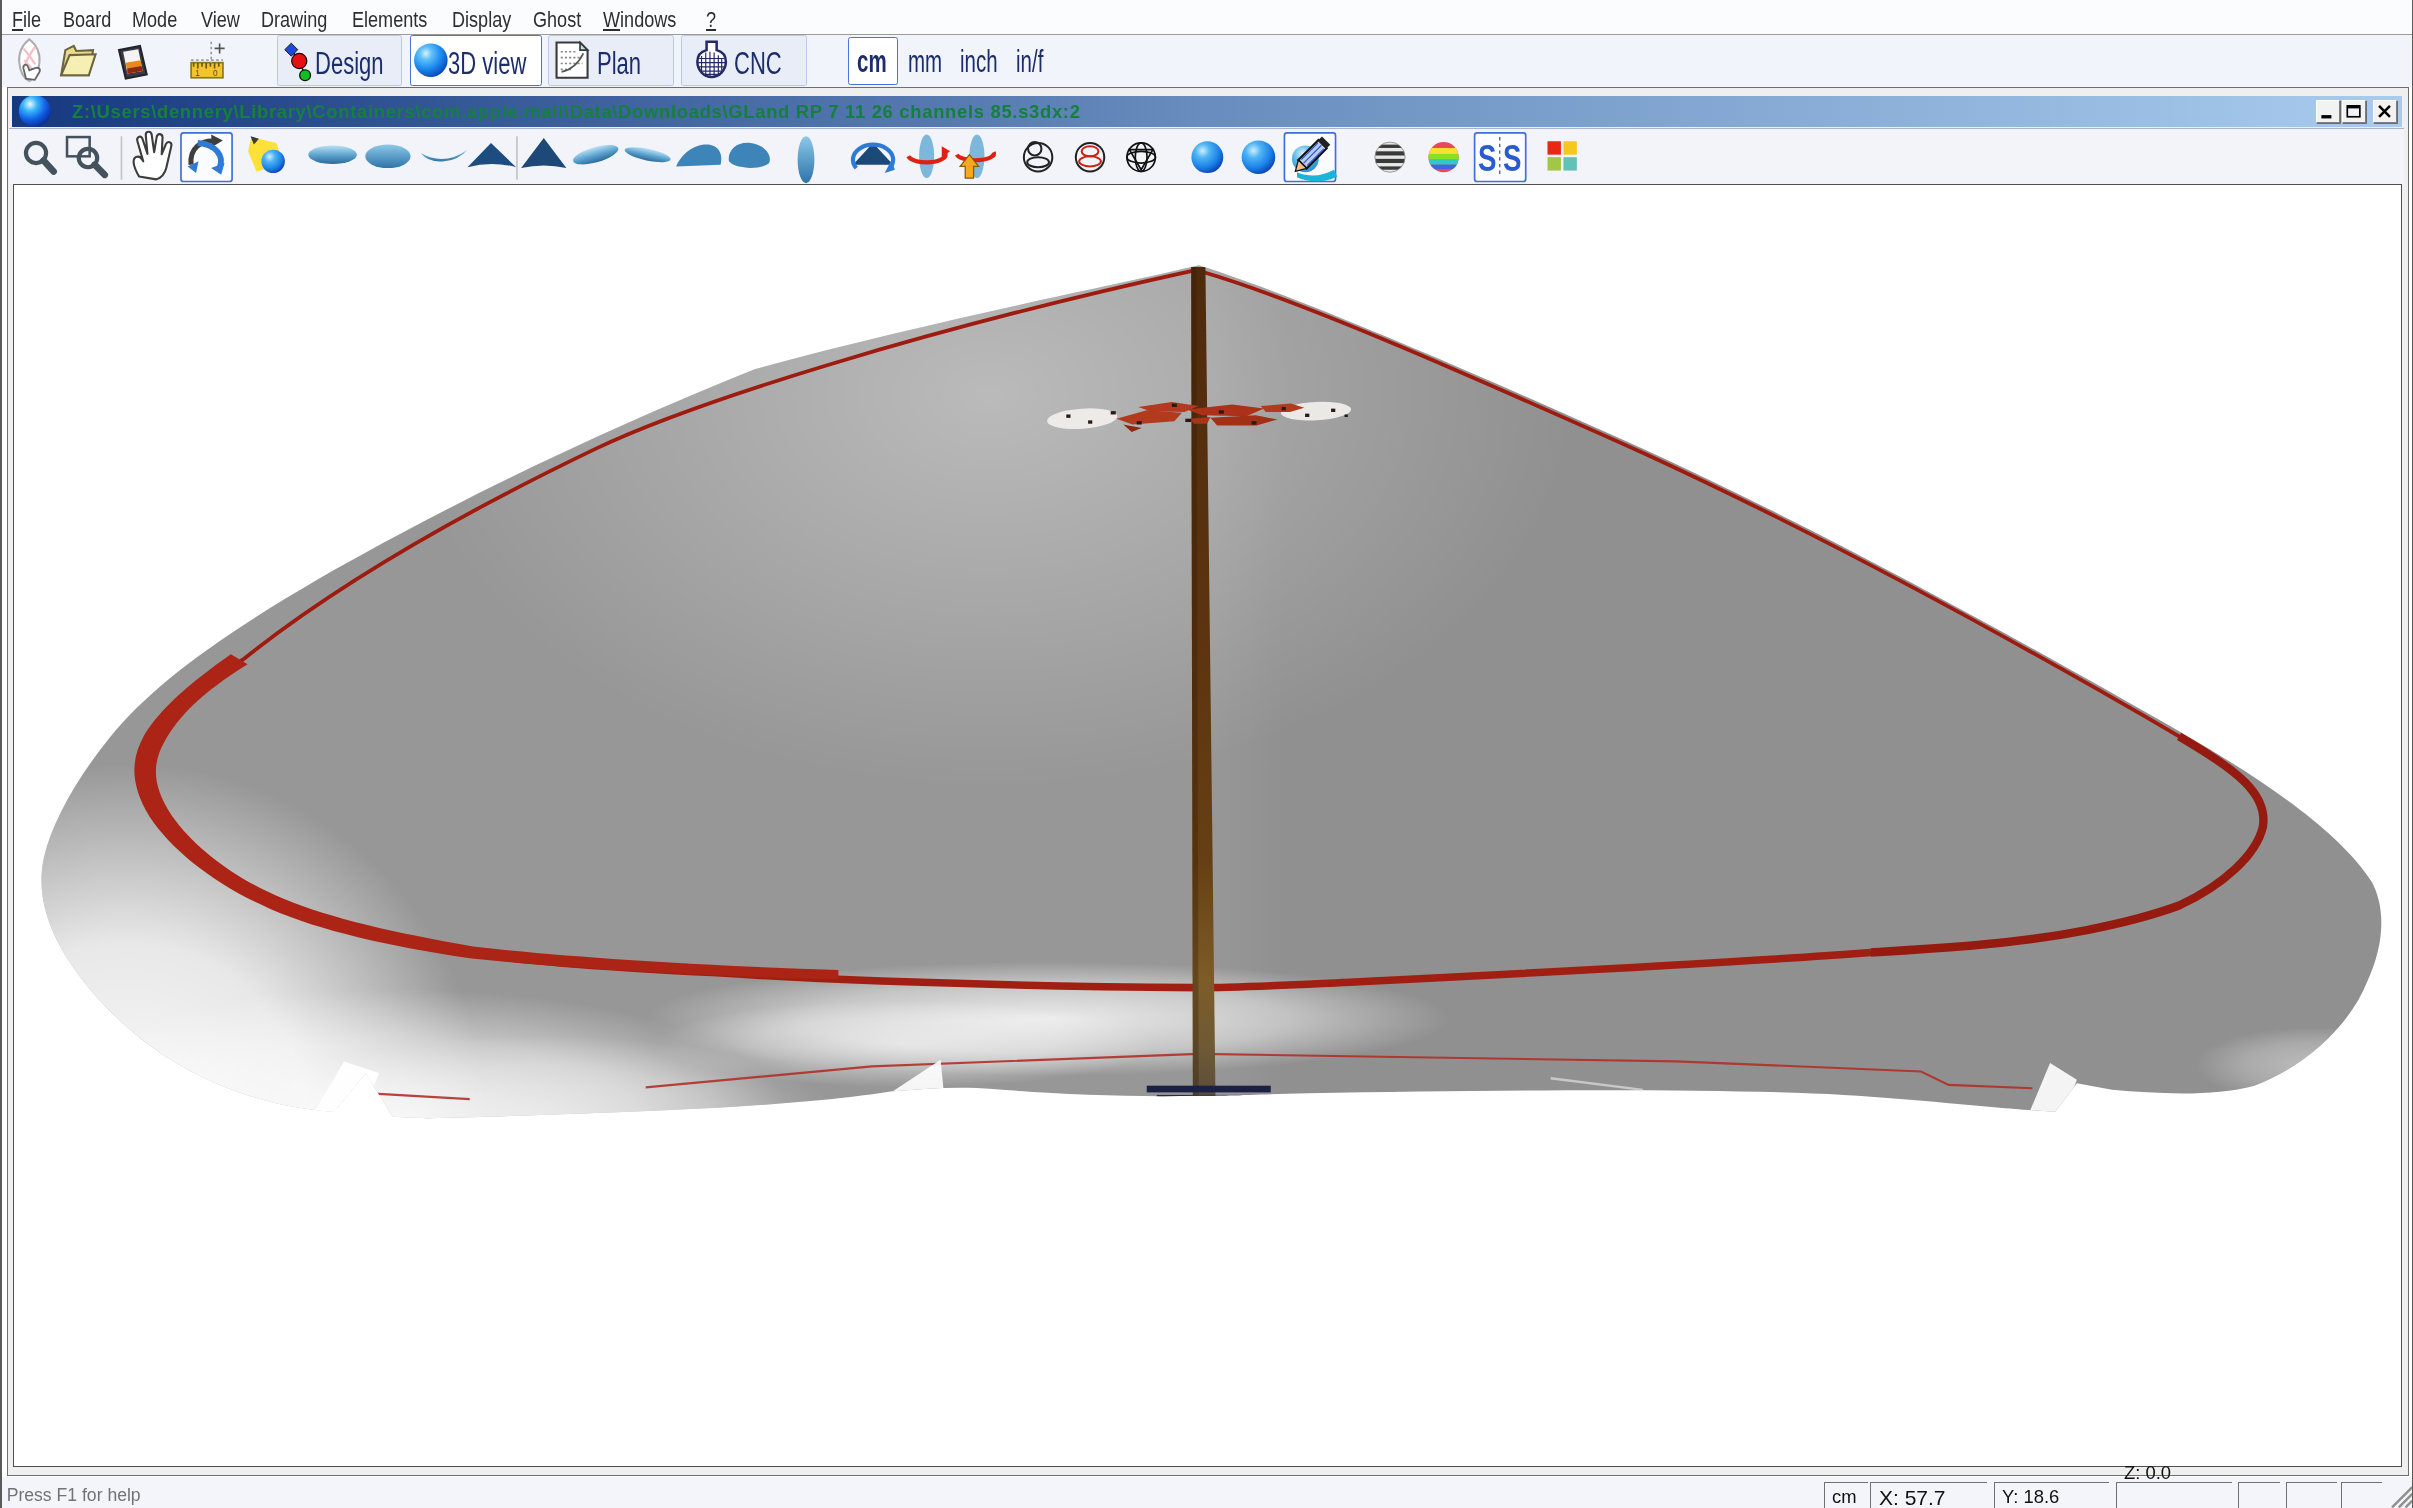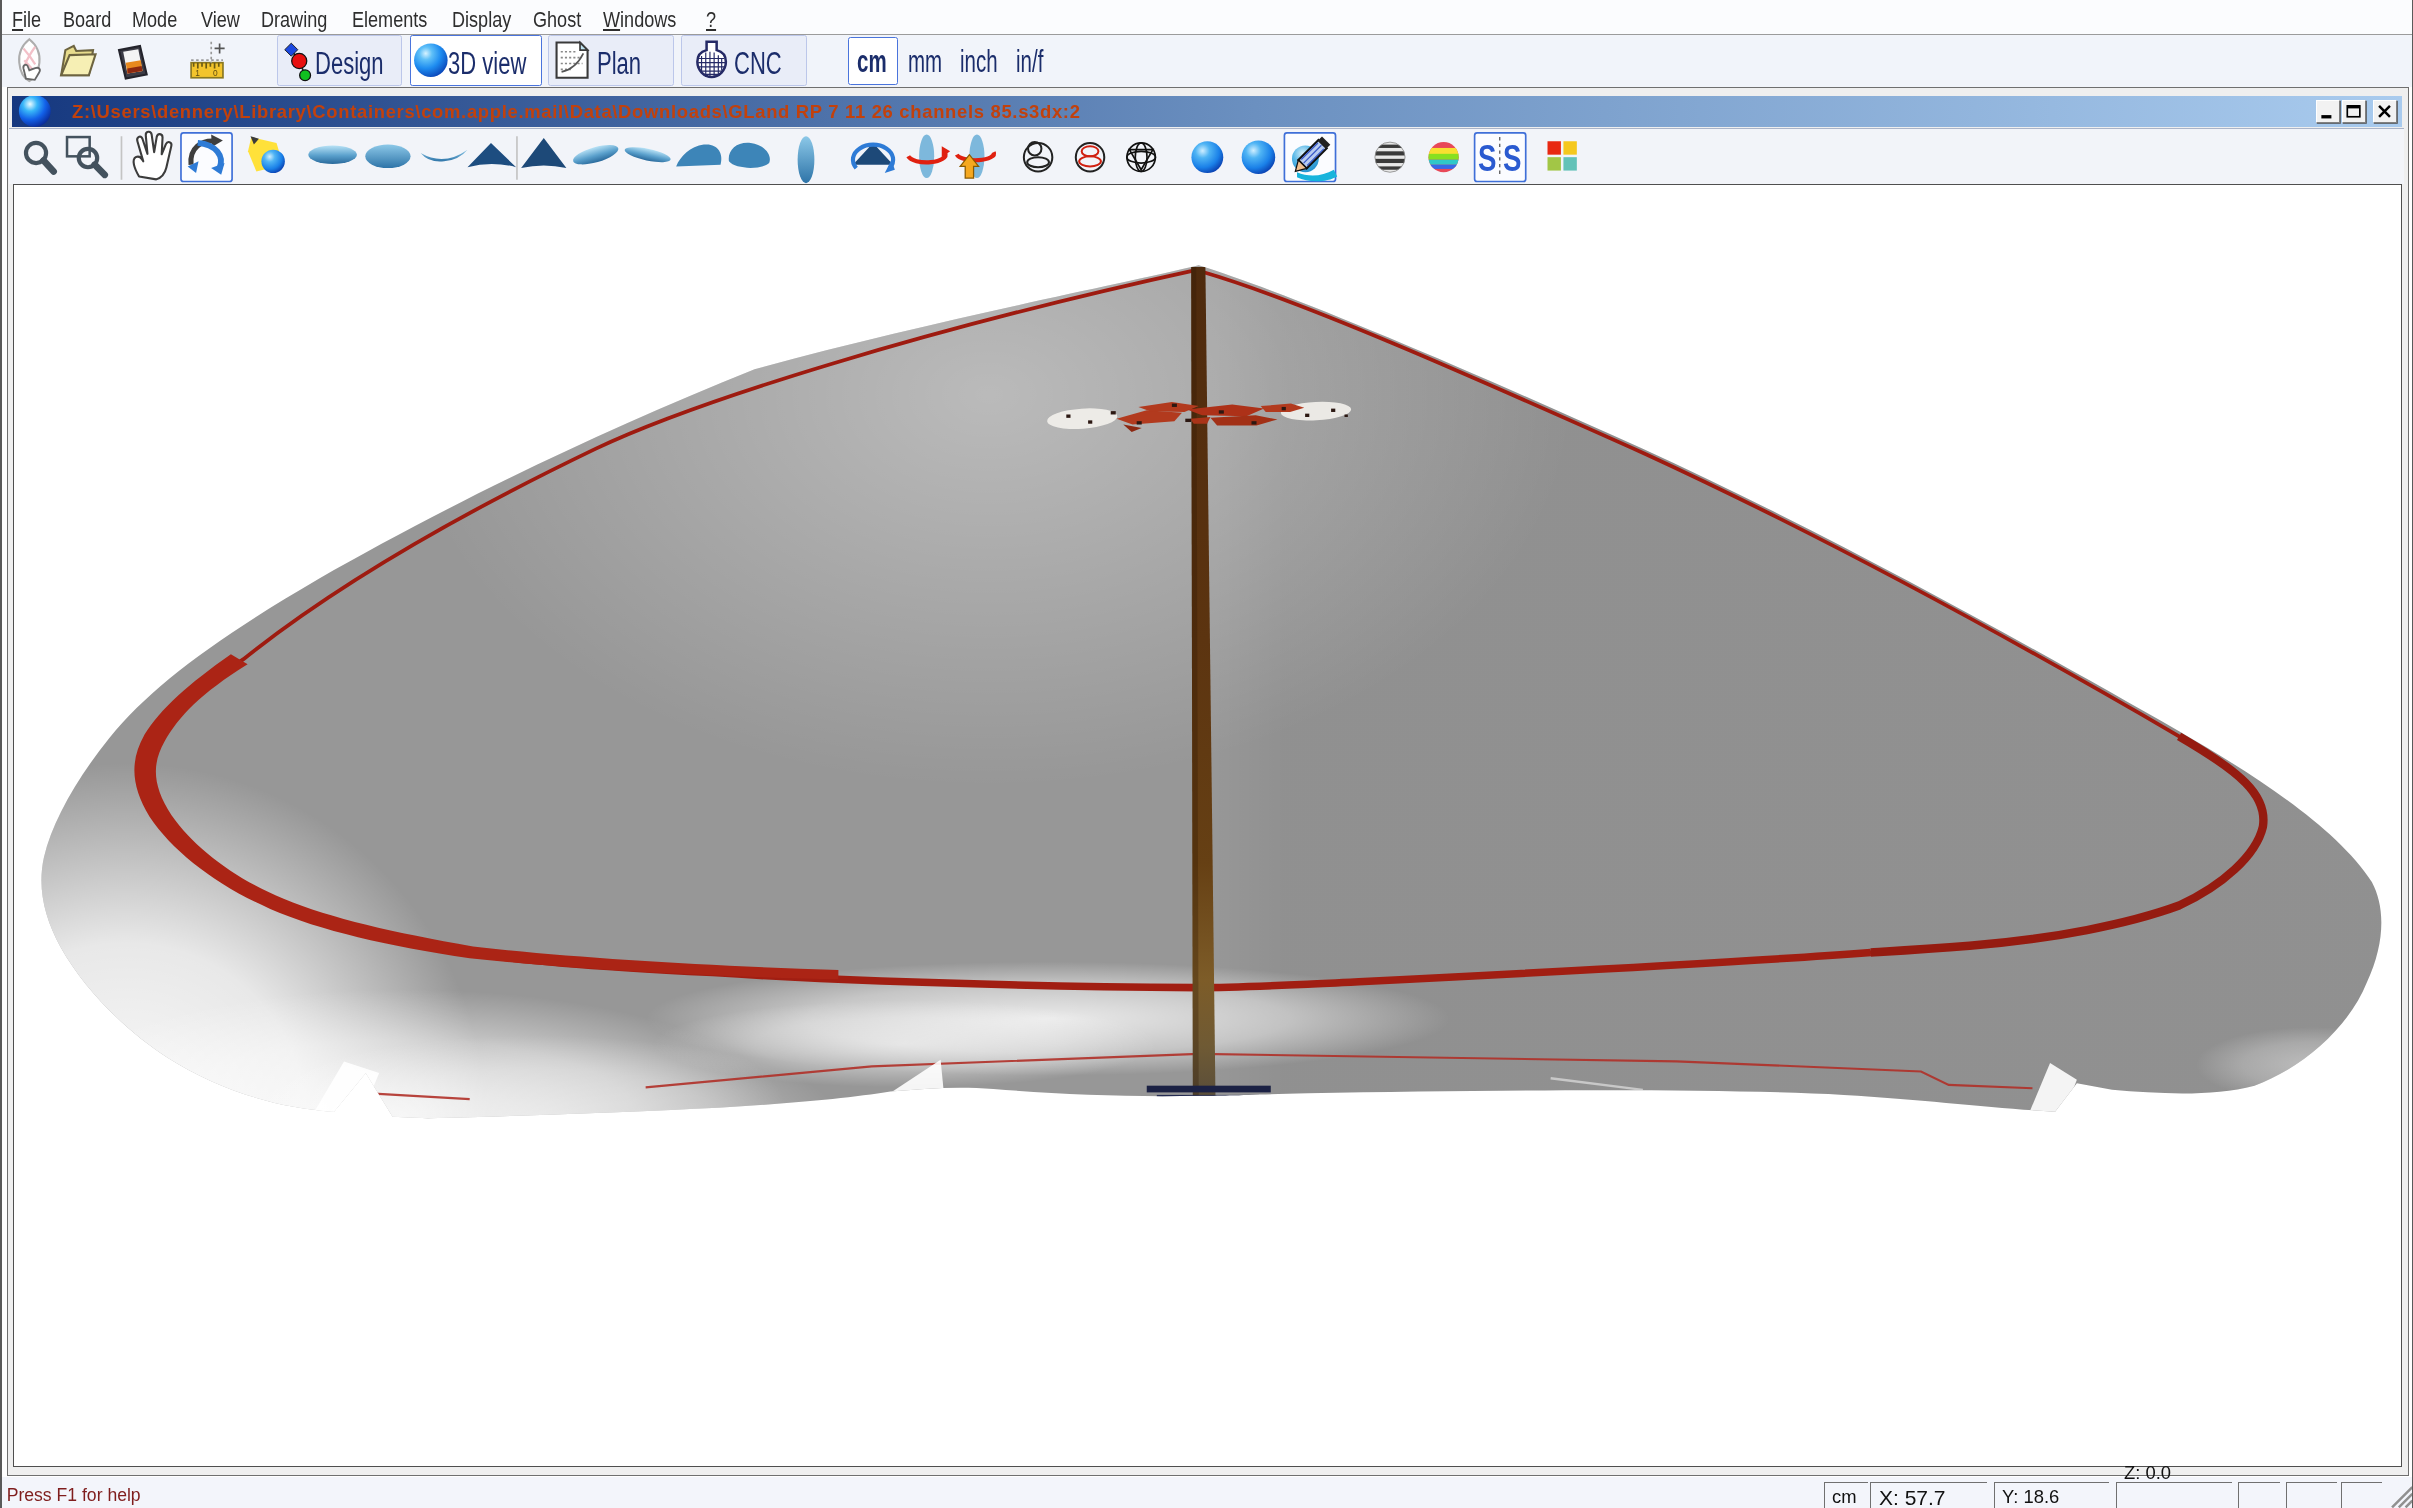--- a/index.html
+++ b/index.html
@@ -103,21 +103,21 @@
 <defs>
       <radialGradient id="tsp" cx="35%" cy="28%" r="75%">
  <stop offset="0%" stop-color="#eafaff"></stop>
         <stop offset="30%" stop-color="#38b6f8"></stop>
  <stop offset="65%" stop-color="#1260e8"></stop>
         <stop offset="100%" stop-color="#0a2c9a"></stop>
       </radialGradient>
     </defs>
 <circle cx="27" cy="18" r="19" fill="url(#tsp)"></circle>
 </svg>
-<div class="a" style="left:72px;top:101px;font-size:18.4px;font-weight:bold;color:#c2410c;letter-spacing:0.7px;white-space:pre;">Z:\Users\dennery\Library\Containers\com.apple.mail\Data\Downloads\GLand RP 7 11 26 channels 85.s3dx:2</div>
+<div class="a" style="left:72px;top:101px;font-size:18.4px;font-weight:bold;color:#15803d;letter-spacing:0.7px;white-space:pre;">Z:\Users\dennery\Library\Containers\com.apple.mail\Data\Downloads\GLand RP 7 11 26 channels 85.s3dx:2</div>
 <div class="a" style="left:2316px;top:100px;width:24px;height:22.6px;background:#f2f2f2;border:0.8px solid #808080;border-top-color:#ffffff;border-left-color:#ffffff;box-shadow:0.8px 0.8px 0 #555;box-sizing:border-box;"></div>
 <div class="a" style="left:2342px;top:100px;width:24px;height:22.6px;background:#f2f2f2;border:0.8px solid #808080;border-top-color:#ffffff;border-left-color:#ffffff;box-shadow:0.8px 0.8px 0 #555;box-sizing:border-box;"></div>
 <div class="a" style="left:2373px;top:100px;width:24px;height:22.6px;background:#f2f2f2;border:0.8px solid #808080;border-top-color:#ffffff;border-left-color:#ffffff;box-shadow:0.8px 0.8px 0 #555;box-sizing:border-box;"></div>
 <svg class="a" style="left:2313px;top:100px;" width="92" height="23.5" viewBox="0 0 110 28">
 <path d="M10,20 h12" stroke="#000" stroke-width="4"></path>
 <rect x="41" y="7" width="15" height="13" fill="none" stroke="#000" stroke-width="2"></rect>
 <path d="M41,8 h15" stroke="#000" stroke-width="4"></path>
 <path d="M79,7 L92,20 M92,7 L79,20" stroke="#000" stroke-width="3"></path>
 </svg>
 <div class="a" style="left:9.2px;top:128px;width:2395px;height:55px;background:#f2f4f9;border-top:0.8px solid #aab4c8;"></div>
@@ -340,21 +340,21 @@
           <rect x="1557" y="493" width="5" height="4"></rect>
 <rect x="1588" y="487" width="5" height="4"></rect>
           <rect x="1604" y="494" width="4" height="3"></rect>
 </g>
       </g>
       <rect x="1368" y="1295" width="148" height="8" fill="#1b2144"></rect>
       <rect x="1380" y="1306" width="122" height="5" fill="#232a52"></rect>
     </g>
   </svg>
 <div class="a" style="left:0;top:1477px;width:2413px;height:32px;background:#f3f5fb;"></div>
-<div class="a" style="left:6.7px;top:1485px;font-size:17.6px;color:#7f1d1d;">Press F1 for help</div>
+<div class="a" style="left:6.7px;top:1485px;font-size:17.6px;color:#737373;">Press F1 for help</div>
 <div class="a" style="left:1824px;top:1482px;width:44px;height:27px;border-top:1.7px solid #707070;border-left:1.7px solid #707070;box-sizing:border-box;"></div>
 <div class="a" style="left:1832px;top:1486px;font-size:18.4px;color:#111;">cm</div>
 <div class="a" style="left:1870px;top:1482px;width:117px;height:27px;border-top:1.7px solid #707070;border-left:1.7px solid #707070;box-sizing:border-box;"></div>
 <div class="a" style="left:1879px;top:1486px;font-size:21px;color:#111;">X: 57.7</div>
 <div class="a" style="left:1994px;top:1482px;width:115px;height:27px;border-top:1.7px solid #707070;border-left:1.7px solid #707070;box-sizing:border-box;"></div>
 <div class="a" style="left:2002px;top:1486px;font-size:18.4px;color:#111;">Y: 18.6</div>
 <div class="a" style="left:2116px;top:1482px;width:116px;height:27px;border-top:1.7px solid #707070;border-left:1.7px solid #707070;box-sizing:border-box;"></div>
 <div class="a" style="left:2124px;top:1462px;font-size:18.4px;color:#111;">Z: 0.0</div>
 <div class="a" style="left:2238px;top:1482px;width:42px;height:27px;border-top:1.7px solid #707070;border-left:1.7px solid #707070;box-sizing:border-box;"></div>
 <div class="a" style="left:2286px;top:1482px;width:51px;height:27px;border-top:1.7px solid #707070;border-left:1.7px solid #707070;box-sizing:border-box;"></div>

